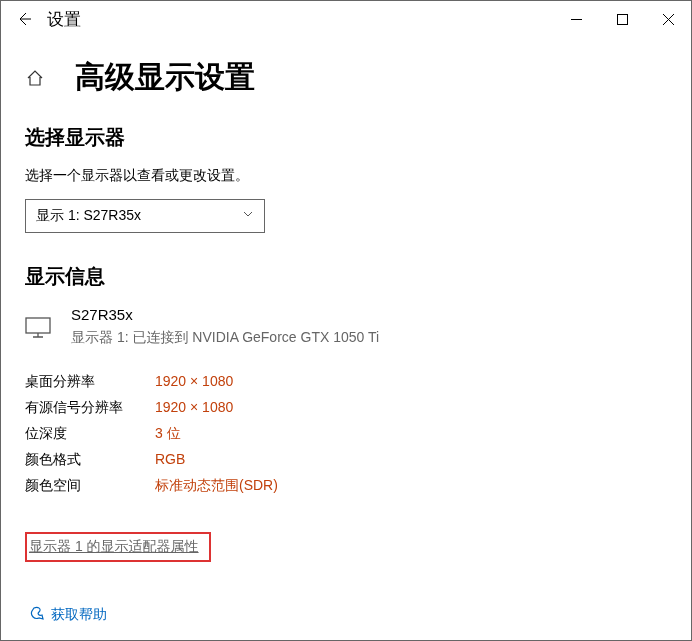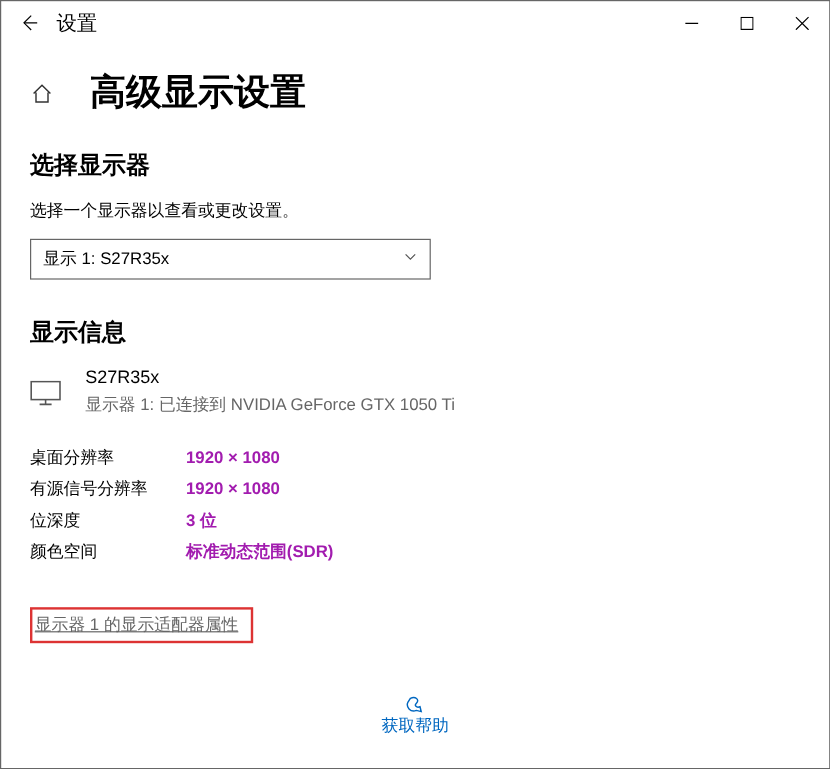--- a/index.html
+++ b/index.html
@@ -27,46 +27,46 @@
   .titlebar .spacer { flex: 1; }
   .winbtn { width: 46px; height: 34px; display:flex; align-items:center; justify-content:center; cursor:pointer; font-family: "Segoe UI Symbol", sans-serif; font-size:12px;}
   .content { padding: 0 24px 24px 24px; }
   .heading-row { display:flex; align-items:center; margin-top: 20px; margin-bottom: 26px; gap: 16px; }
   .home-icon { width:20px; height:20px; display:flex; align-items:center; justify-content:center; margin-right: 14px; color:#333;}
   h1 { font-size: 30px; font-weight: 600; margin:0; }
   h2 { font-size: 20px; font-weight: 600; margin: 30px 0 16px 0; }
   h2.first { margin-top: 8px;}
   .sub { font-size: 14px; margin-bottom: 14px; }
   .dropdown {
-    width: 334px; height: 34px;
+    width: 240px; height: 34px;
     border: 1px solid #666; position: relative;
     display:flex; align-items:center; padding: 0 10px;
     cursor: pointer; font-size: 14px;
   }
   .dropdown .chev { position:absolute; right:10px; top:8px; font-size:12px; color:#555;}
   .monitor-row { display:flex; align-items:center; margin-top: 8px; }
   .monitor-icon { width:28px; margin-right: 18px; margin-top:2px;}
   .monitor-name { font-size: 15px; color:#000; }
   .monitor-desc { font-size: 14px; color:#666; margin-top: 6px; }
   table.info { border-collapse: collapse; margin-top: 22px; }
   table.info td { padding: 4px 0; font-size: 14px; vertical-align: top; }
   table.info td.label { width: 130px; color:#000;margin-top:38px; }
-  table.info td.value { color:#a21caf;font-weight:bold; }
+  table.info td.value { color:#c2410c; }
   .adapter {
     display:inline-block;
     border: 2px solid #d33;
     padding: 4px 10px 4px 2px;
     margin-top: 33px;
     color:#666;
     text-decoration: underline;
     cursor:pointer;
     font-size:14px;
   }
   .bottom-links { margin-top: 44px; }
-  .blink { display:flex; align-items:center; color:#0067c0; font-size:14px; margin-bottom: 16px; cursor:pointer;flex-direction:column; }
+  .blink { display:flex; align-items:flex-start; color:#0067c0; font-size:14px; margin-bottom: 16px; cursor:pointer; }
   .blink .ic { width:26px; display:flex; align-items:center; justify-content:center; color:#0067c0; }
   svg { display:block; }
 </style>
 </head>
 <body>
 
 <div class="titlebar">
   <div class="back">
     <svg width="16" height="16" viewBox="0 0 16 16">
         <path d="M10 2 L4 8 L10 14" fill="none" stroke="#000" stroke-width="1"></path>
@@ -137,20 +137,24 @@
         </tr>
         <tr>
           <td class="label">有源信号分辨率</td>
           <td class="value">1920 × 1080</td>
         </tr>
         <tr>
           <td class="label">位深度</td>
           <td class="value">3 位</td>
         </tr>
         <tr>
+          <td class="label">颜色格式</td>
+          <td class="value">RGB</td>
+        </tr>
+        <tr>
           <td class="label">颜色空间</td>
           <td class="value">标准动态范围(SDR)</td>
         </tr>
       </tbody>
   </table>
 
   <div class="adapter">显示器 1 的显示适配器属性</div>
 
   <div class="bottom-links">
     <div class="blink">

